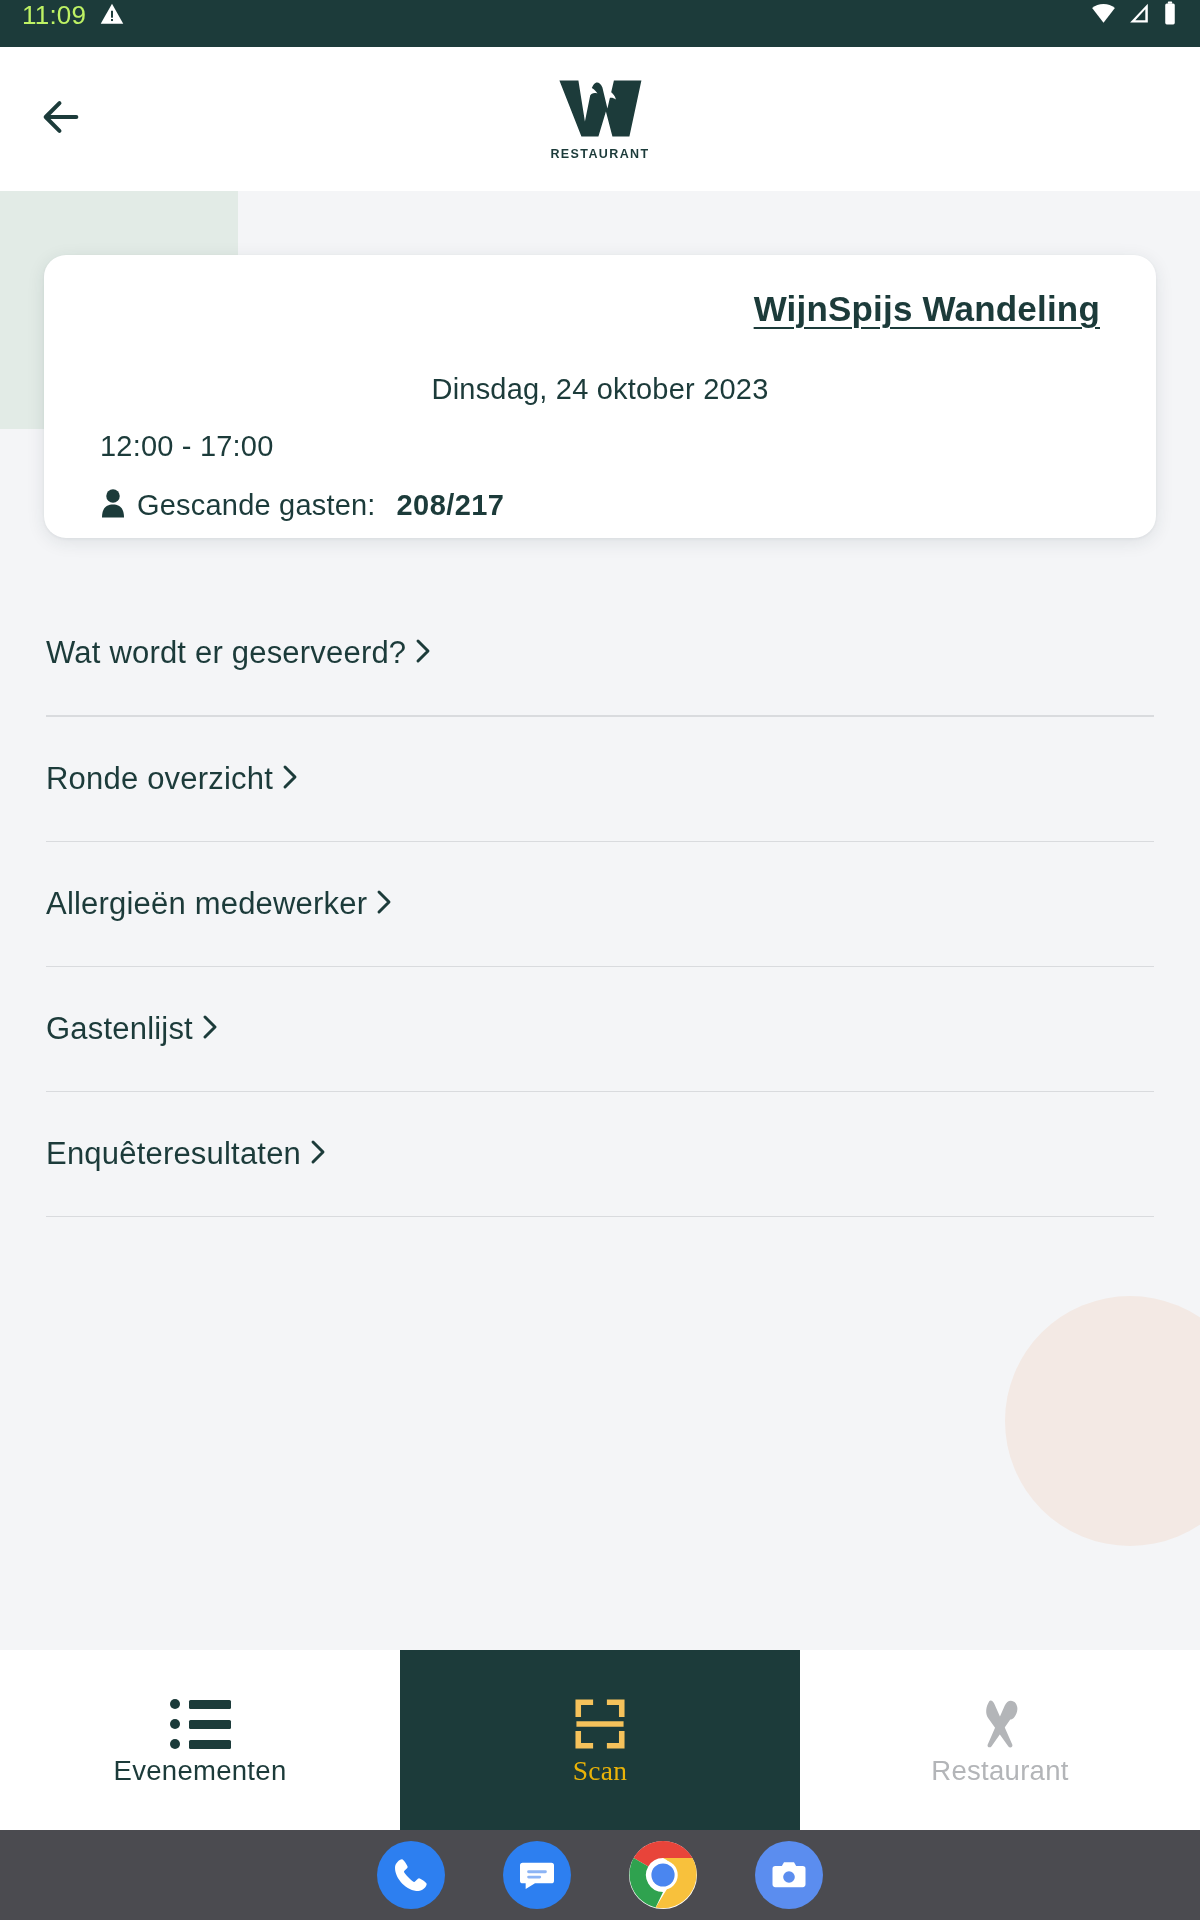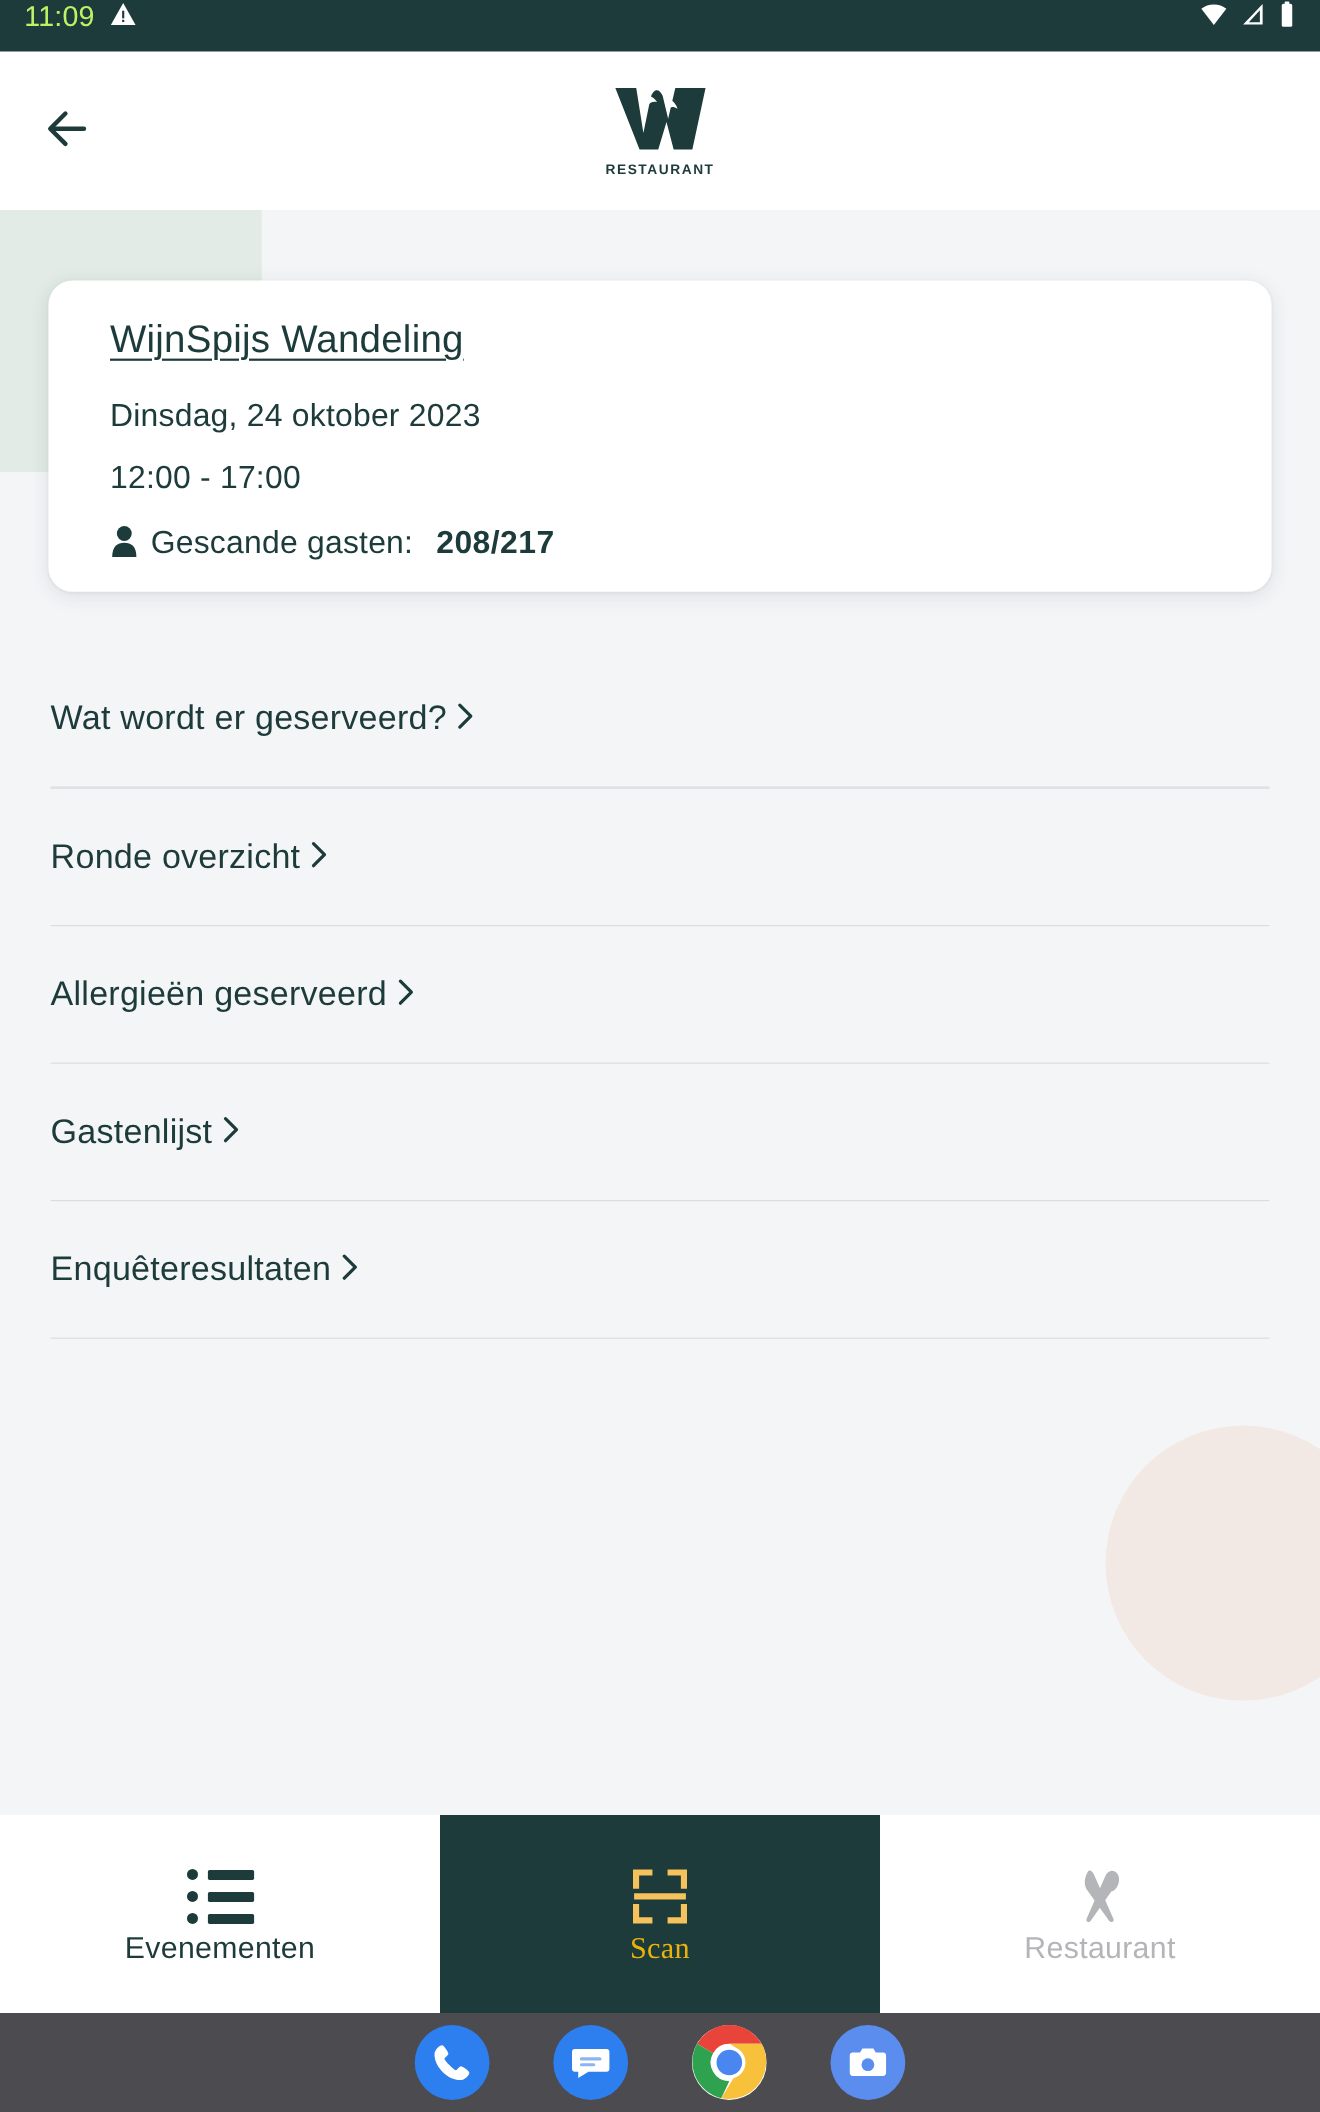--- a/index.html
+++ b/index.html
@@ -55,28 +55,28 @@
   }
 
   
   .card {
     position:absolute; left:44px; top:64px; width:1112px; height:283px;
     background:#ffffff; border-radius:22px;
     box-shadow:0 4px 18px rgba(30,50,60,.10), 0 1px 3px rgba(30,50,60,.06);
     padding:34px 56px 0 56px;
   }
   .card-title {
-    text-align:left; font-size:35px; font-weight:400; color:#1c3b3a;
+    text-align:right; font-size:35px; font-weight:700; color:#1c3b3a;
     text-decoration:underline; text-underline-offset:6px; text-decoration-thickness:2.4px;
     letter-spacing:.2px;
   }
   .card-line {
     font-size:29px; color:#1c3b3a; font-weight:400; letter-spacing:.2px;
   }
-  .card-date { margin-top:33px; }
+  .card-date { margin-top:44px;text-align:center; }
   .card-time { margin-top:24px; }
   .card-guests { margin-top:25px; display:flex; align-items:center; gap:11px; }
   .guests-count { font-weight:700; margin-left:10px; letter-spacing:.4px; }
 
   
   .menu { position:absolute; left:0; top:400px; width:1200px; }
   .menu-row {
     position:relative; height:124px; display:flex; align-items:center;
     padding:0 44px 0 46px; cursor:pointer;
   }
@@ -212,21 +212,21 @@
         <span class="menu-label">Ronde overzicht</span>
         <span>
           <svg width="32" height="32" viewBox="0 0 24 24" fill="none" stroke="#1c3b3a" stroke-width="2.2" stroke-linecap="round" stroke-linejoin="round">
               <polyline points="9,4.5 16.5,12 9,19.5"></polyline>
             </svg>
         </span>
       </div>
       <div class="menu-sep"></div>
 
       <div class="menu-row">
-        <span class="menu-label">Allergieën geserveerd</span>
+        <span class="menu-label">Allergieën medewerker</span>
         <span>
           <svg width="32" height="32" viewBox="0 0 24 24" fill="none" stroke="#1c3b3a" stroke-width="2.2" stroke-linecap="round" stroke-linejoin="round">
               <polyline points="9,4.5 16.5,12 9,19.5"></polyline>
             </svg>
         </span>
       </div>
       <div class="menu-sep"></div>
 
       <div class="menu-row">
         <span class="menu-label">Gastenlijst</span>

